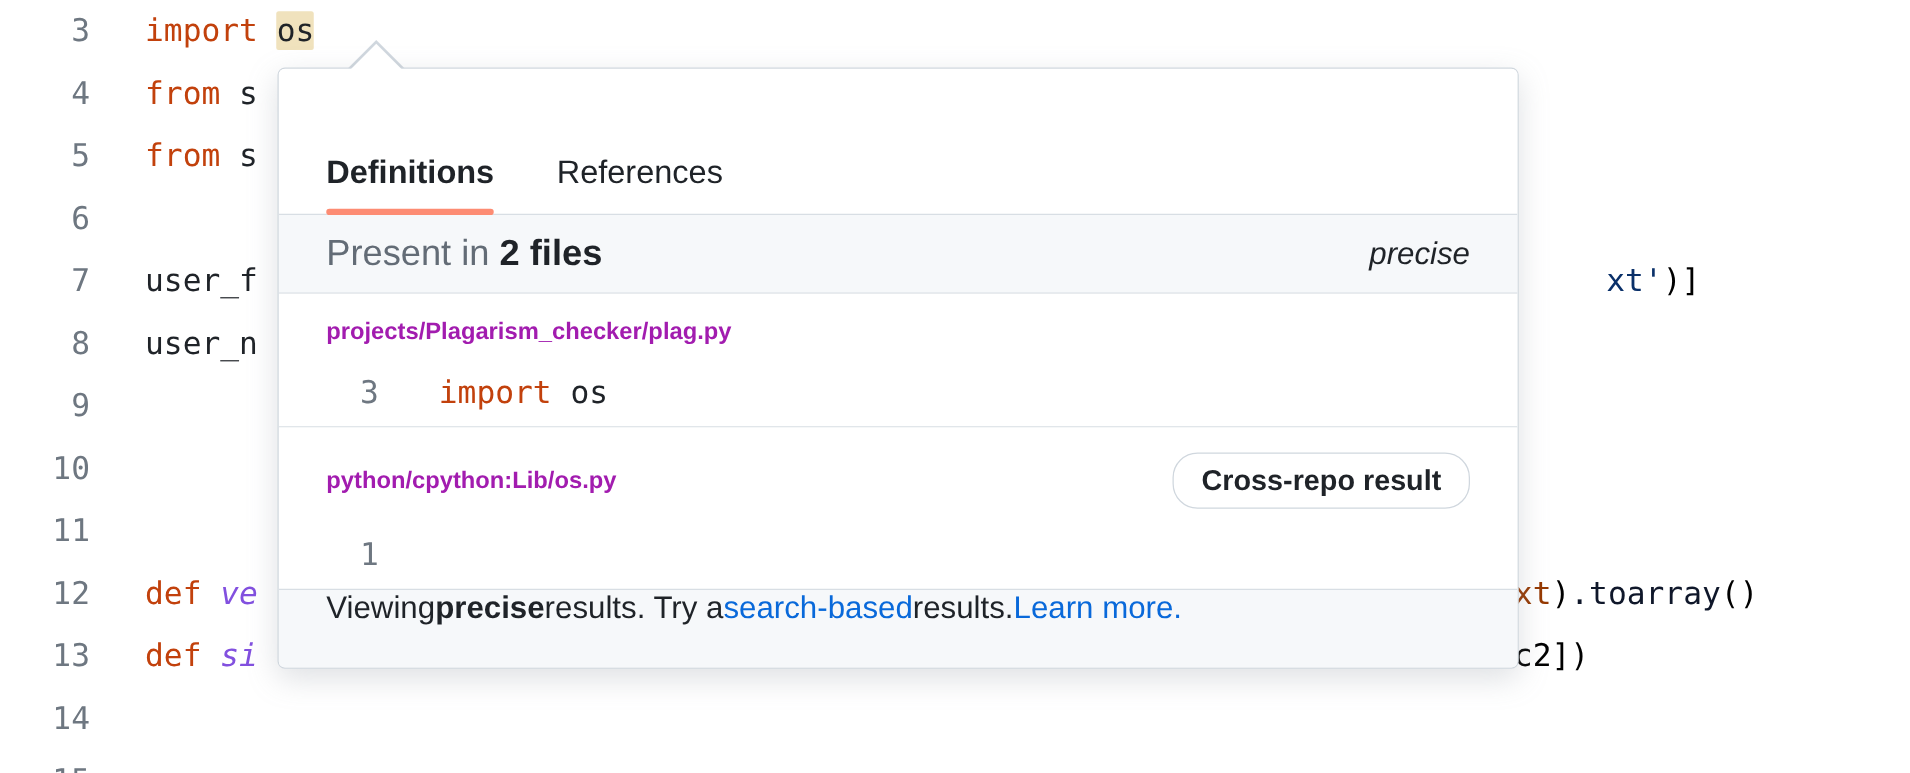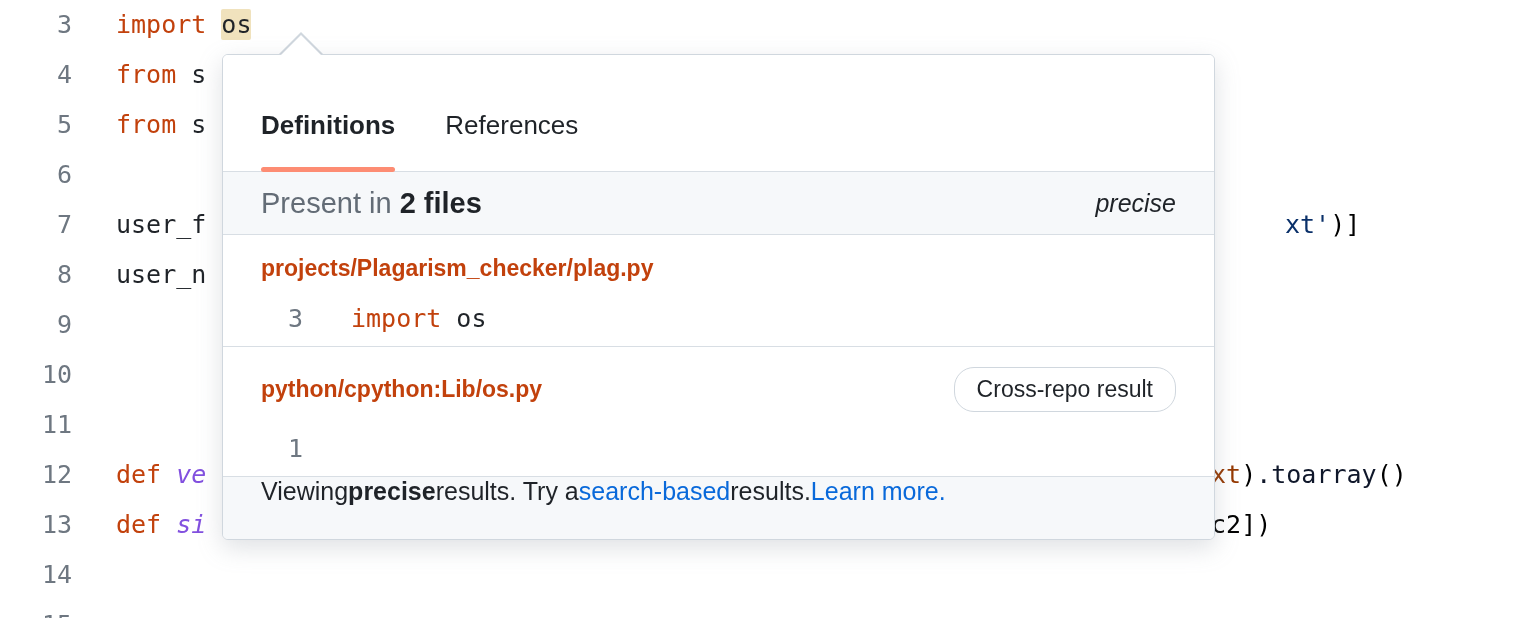--- a/index.html
+++ b/index.html
@@ -90,21 +90,21 @@
     align-items: flex-end;
     padding: 0 38px;
     height: 116px;
     border-bottom: 1px solid #d8dee4;
     background: #ffffff;
     position: relative;
   }
   .tab {
     font-size: 26px;
     color: #1f2328;
-    padding: 0 0 30px 0;
+    padding: 0 0 18px 0;
     margin-right: 50px;
     cursor: pointer;
     position: relative;
   }
   .tab.active {
     font-weight: bold;
   }
   .tab.active::after {
     content: "";
     position: absolute;
@@ -142,33 +142,34 @@
     border-bottom: 1px solid #d8dee4;
     background: #ffffff;
   }
   .result-head {
     display: flex;
     align-items: center;
     justify-content: space-between;
     padding: 20px 38px 8px 38px;
   }
   .result-path {
-    font-size: 23px;
-    font-weight: bold;
-    color: #c2410c;
+    font-size: 19px;
+    font-weight: bold;
+    color: #a21caf;
     cursor: pointer;
   }
   .badge {
     font-size: 23px;
     color: #1f2328;
     background: #ffffff;
     border: 1px solid #d0d7de;
     border-radius: 20px;
     padding: 8px 22px;
     white-space: nowrap;
+    font-weight: bold;
   }
   .result-code {
     font-family: "DejaVu Sans Mono", monospace;
     font-size: 25px;
     display: flex;
     align-items: center;
     height: 56px;
     padding-left: 38px;
     cursor: pointer;
   }

